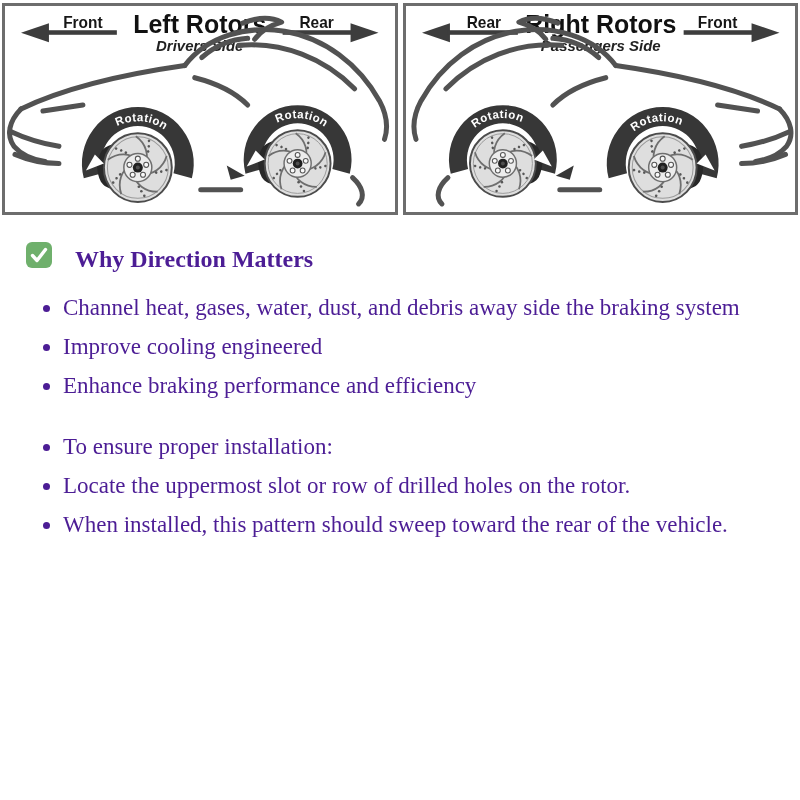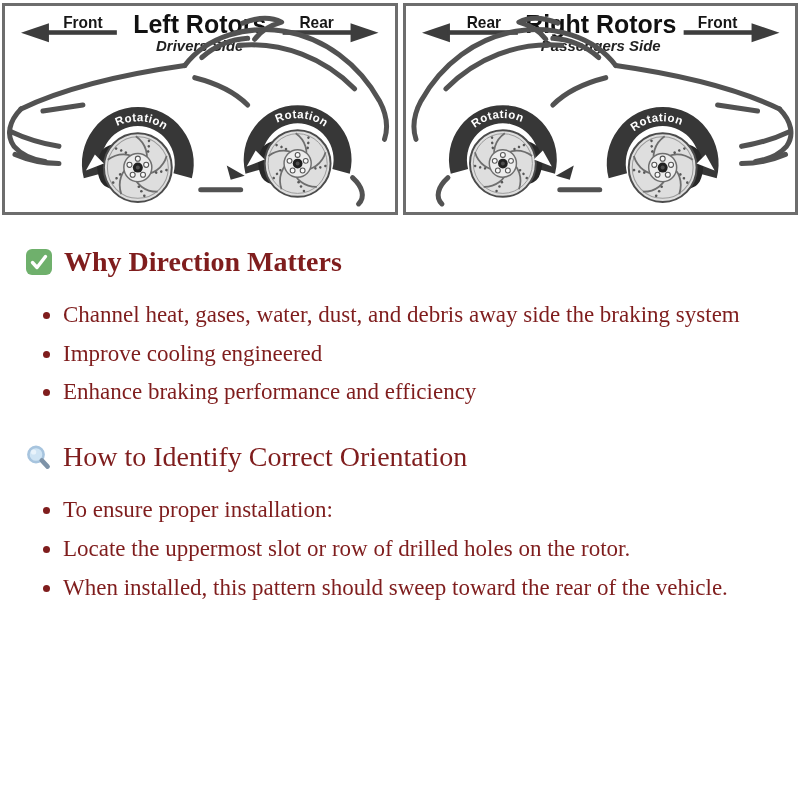--- a/index.html
+++ b/index.html
@@ -1,34 +1,34 @@
 <!DOCTYPE html>
 <html><head>
 <meta charset="utf-8">
 <style>
   html,body{margin:0;padding:0;background:#fff;}
   .page{width:800px;height:704px;background:#fff;overflow:hidden;position:relative;
-        font-family:"Liberation Serif",serif;color:#7f1d1d;}
+        font-family:"Liberation Serif",serif;color:#4c1d95;}
 
   
   .illustration{display:flex;gap:5px;padding:3px 2px 0 2px;box-sizing:border-box;width:800px;}
   .panel{flex:1;border:3px solid #6d6d6d;height:206px;background:#fff;}
   .panel svg{display:block;width:100%;height:100%;}
   svg text{font-family:"Liberation Sans",sans-serif;}
   .panel-title{font-size:25px;font-weight:bold;fill:#111;}
   .panel-subtitle{font-size:15px;font-weight:bold;font-style:italic;fill:#222;}
   .dir-label{font-size:15.5px;font-weight:bold;fill:#161616;}
   .dir-shaft{fill:#3d3d3d;}
   .dir-head{fill:#3d3d3d;}
   .rotation-text{font-size:11.5px;font-weight:bold;fill:#ffffff;letter-spacing:.5px;}
 
   
   .article{padding:0 25px;font-size:23px;line-height:1.52;}
   .intro{margin:16px 0 20px 0;max-width:705px;}
-  .sec-heading{display:flex;align-items:center;gap:11px;font-size:28px;margin:26px 0 14px 0;}
+  .sec-heading{display:flex;gap:22px;font-size:24px;margin:26px 0 14px 0;}
   .sec-heading.bold{font-weight:bold;}
   .sec-heading.normal{font-weight:normal;}
   .lead{margin:0 0 12px 0;}
   ul{margin:0 0 26px 0;padding-left:38px;}
   li{margin:4px 0;max-width:690px;}
   .emoji{flex:0 0 auto;display:inline-flex;}
 </style>
 </head>
 <body>
 
@@ -193,30 +193,20 @@
       <span>Why Direction Matters</span>
     </div>
 
 
     <ul>
       <li>Channel heat, gases, water, dust, and debris away side the braking system</li>
       <li>Improve cooling engineered</li>
       <li>Enhance braking performance and efficiency</li>
     </ul>
 
-    <div class="sec-heading normal">
-      <span class="emoji">
-        <svg width="27" height="27" viewBox="0 0 27 27">
-          <circle cx="11" cy="10.5" r="7.6" fill="#cfe4f4" stroke="#a7c4de" stroke-width="2.6"></circle>
-          <circle cx="8.6" cy="8" r="2.6" fill="#e9f3fb"></circle>
-          <line x1="16.8" y1="16.4" x2="22.6" y2="22.6" stroke="#7e93a8" stroke-width="4.6" stroke-linecap="round"></line>
-        </svg>
-      </span>
-      <span>How to Identify Correct Orientation</span>
-    </div>
 
     <ul>
       <li>To ensure proper installation:</li>
       <li>Locate the uppermost slot or row of drilled holes on the rotor.</li>
       <li>When installed, this pattern should sweep toward the rear of the vehicle.</li>
     </ul>
 
   </div>
 </div>
 

